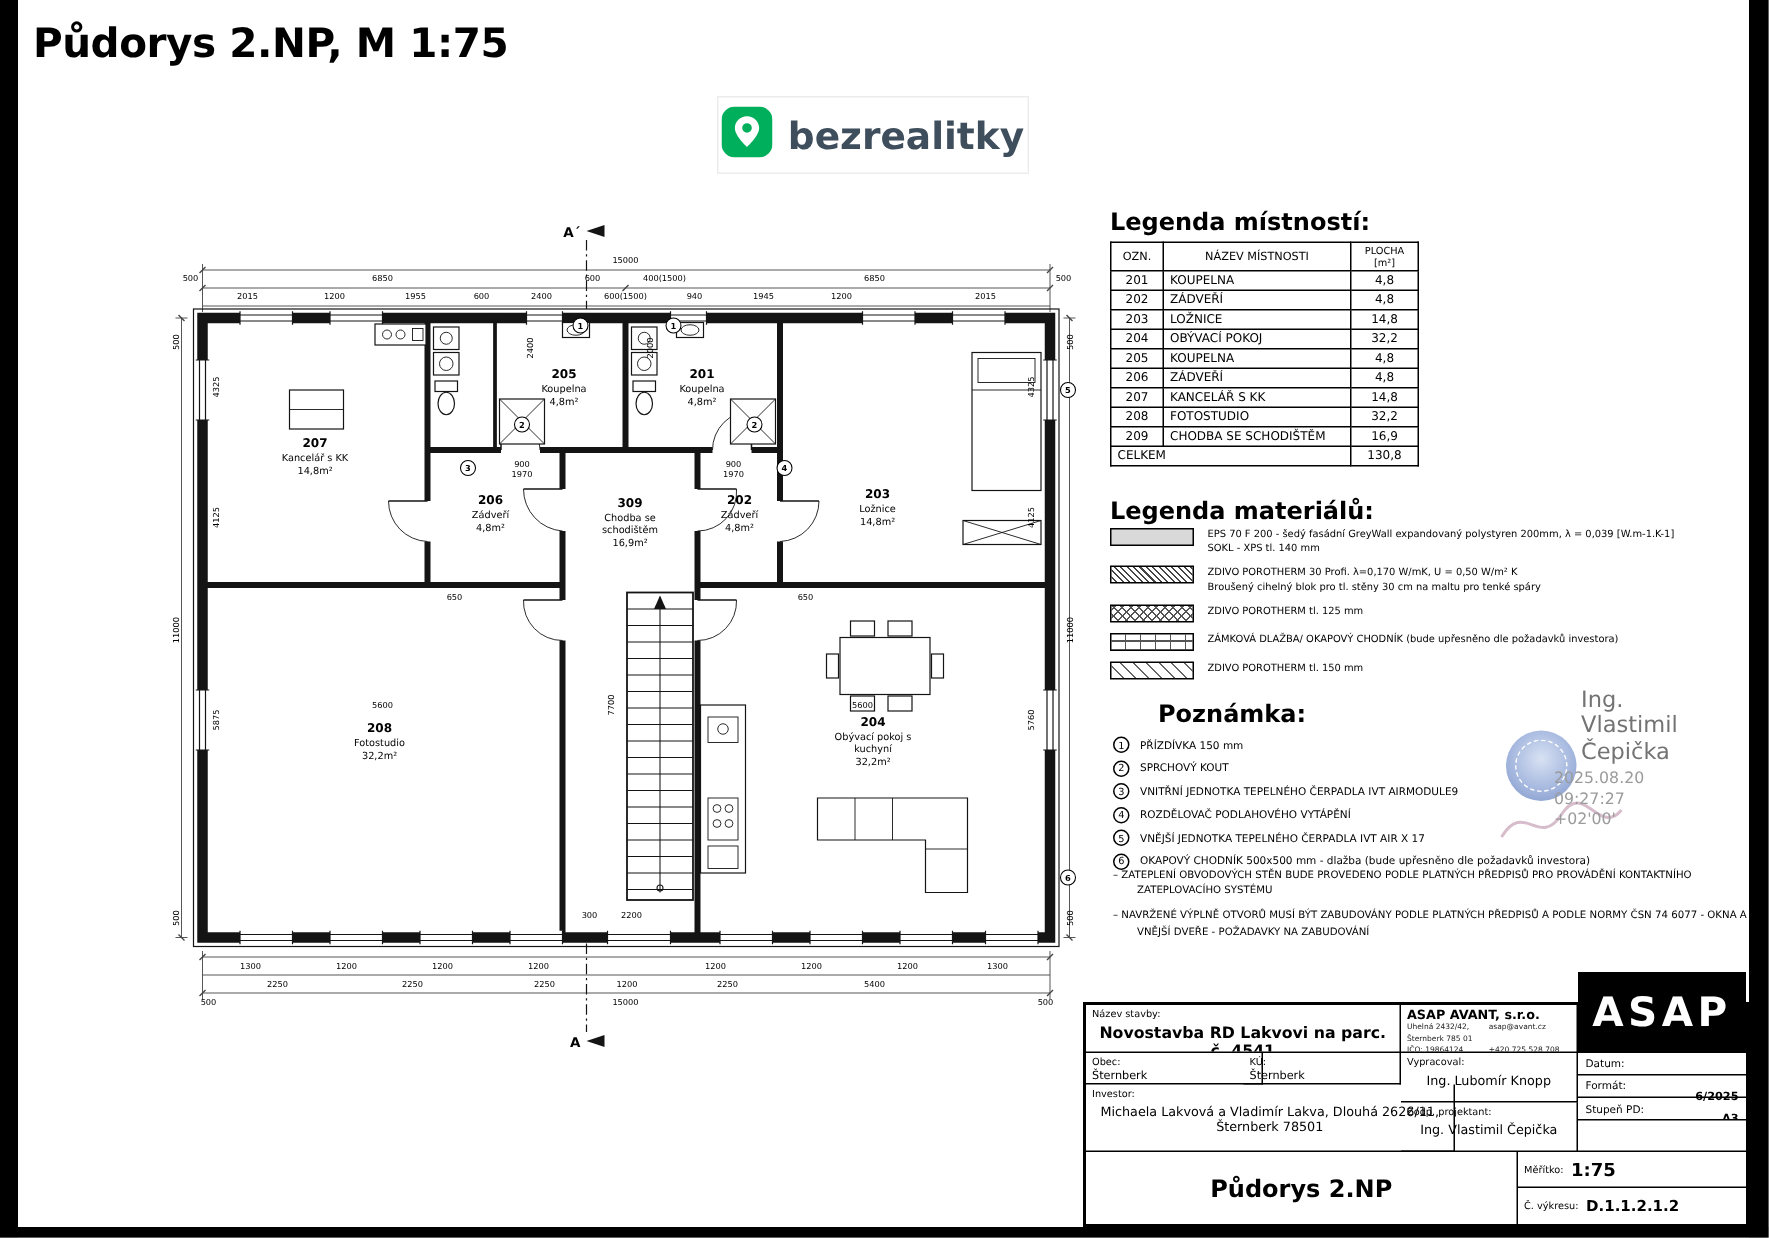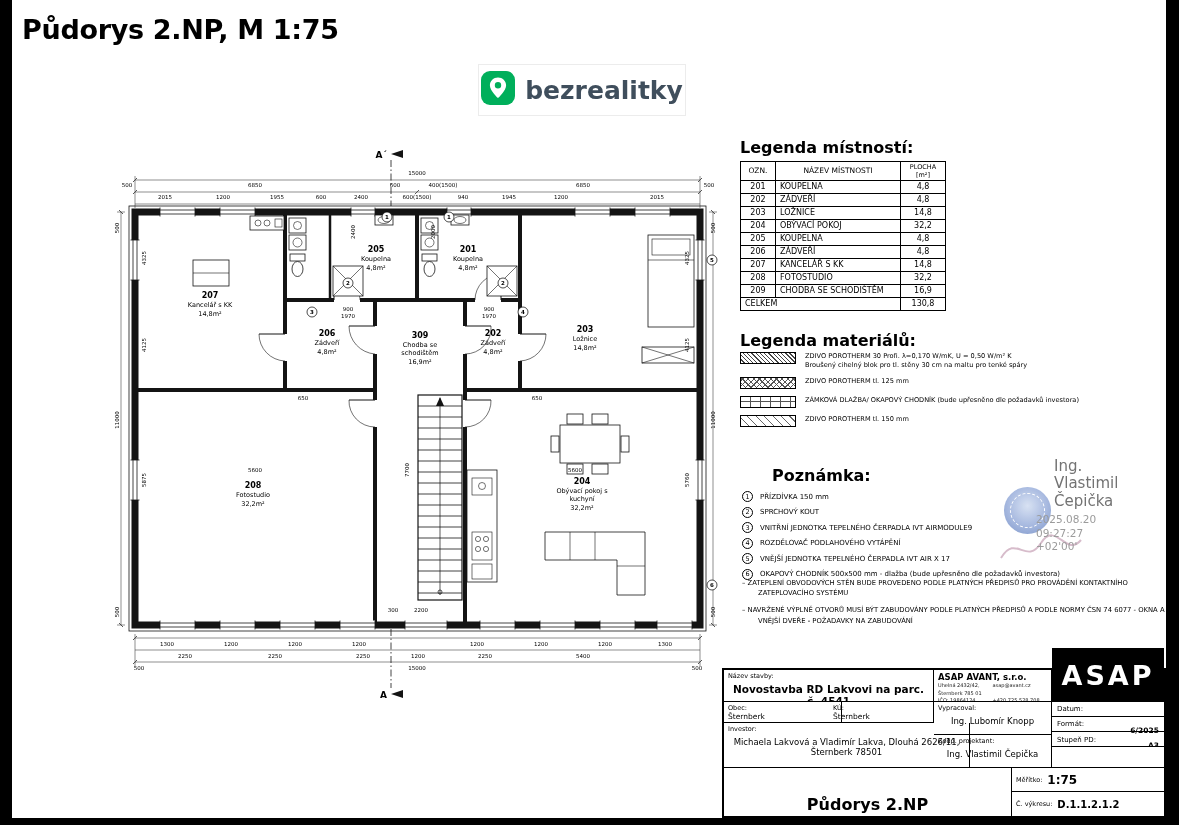--- a/index.html
+++ b/index.html
@@ -88,21 +88,21 @@
   .c1{left:0;top:0;width:210px;height:32px;border-right:1px solid #000;border-bottom:1px solid #000;}
   .c2{left:210px;top:0;width:118px;height:32px;border-right:1px solid #000;border-bottom:1px solid #000;}
   .c3{left:328px;top:0;width:112px;height:32px;border-bottom:1px solid #000;}
   .c4{left:0;top:32px;width:118px;height:21px;border-right:1px solid #000;border-bottom:1px solid #000;font-size:7.5px;}
   .c5{left:105px;top:32px;width:105px;height:21px;border-right:1px solid #000;border-bottom:1px solid #000;font-size:7.5px;}
   .c6{left:0;top:53px;width:246px;height:45px;border-right:1px solid #000;border-bottom:1px solid #000;}
   .c7{left:210px;top:32px;width:118px;height:33px;border-right:1px solid #000;border-bottom:1px solid #000;}
   .c8{left:210px;top:65px;width:118px;height:33px;border-right:1px solid #000;border-bottom:1px solid #000;}
   .c9{left:328px;top:32px;width:112px;height:45px;border-bottom:1px solid #000;padding:0;}
   .c10{left:328px;top:77px;width:112px;height:21px;border-bottom:1px solid #000;}
-  .c11{left:0;top:98px;width:288px;height:48px;border-right:1px solid #000;display:flex;align-items:flex-end;justify-content:center;}
+  .c11{left:0;top:98px;width:288px;height:48px;border-right:1px solid #000;display:flex;align-items:center;justify-content:center;}
   .c12{left:288px;top:98px;width:152px;height:24px;border-bottom:1px solid #000;display:flex;align-items:center;gap:5px;}
   .c13{left:288px;top:122px;width:152px;height:24px;display:flex;align-items:center;gap:5px;}
   .tb-val-main{font-size:10.5px;font-weight:bold;text-align:center;margin-top:3px;}
   .firm-name{font-size:8.5px;font-weight:bold;}
   .firm-grid{display:grid;grid-template-columns:1fr 1fr;font-size:5px;line-height:1.5;color:#222;}
   .tb-name{font-size:8.5px;text-align:center;margin-top:4px;}
   .mini-row{display:flex;justify-content:space-between;padding:2px 5px;font-size:7px;
             border-bottom:1px solid #000;height:15px;box-sizing:border-box;align-items:center;}
   .mini-row:last-child{border-bottom:none;}
   .mini-row b{font-size:7.5px;margin-top:43px;}
@@ -566,20 +566,27 @@
     <tr>
       <td colspan="2">CELKEM</td>
       <td class="col-area">130,8</td>
     </tr>
   </tbody>
     </table>
 
   <div class="lg-title" id="lg-mat-title">Legenda materiálů:</div>
   <div class="materials">
     <div class="mat-item">
+      <div class="swatch s1"></div>
+      <div class="mat-text">
+          <span class="mat-line">EPS 70 F 200 - šedý fasádní GreyWall expandovaný polystyren 200mm, λ = 0,039 [W.m-1.K-1]</span>
+          <span class="mat-line">SOKL - XPS tl. 140 mm</span>
+        </div>
+    </div>
+    <div class="mat-item">
       <div class="swatch s2"></div>
       <div class="mat-text">
           <span class="mat-line">ZDIVO POROTHERM 30 Profi. λ=0,170 W/mK,  U = 0,50 W/m² K</span>
           <span class="mat-line">Broušený cihelný blok pro tl. stěny 30 cm na maltu pro tenké spáry</span>
         </div>
     </div>
     <div class="mat-item">
       <div class="swatch s3"></div>
       <div class="mat-text">
           <span class="mat-line">ZDIVO POROTHERM tl. 125 mm</span>

